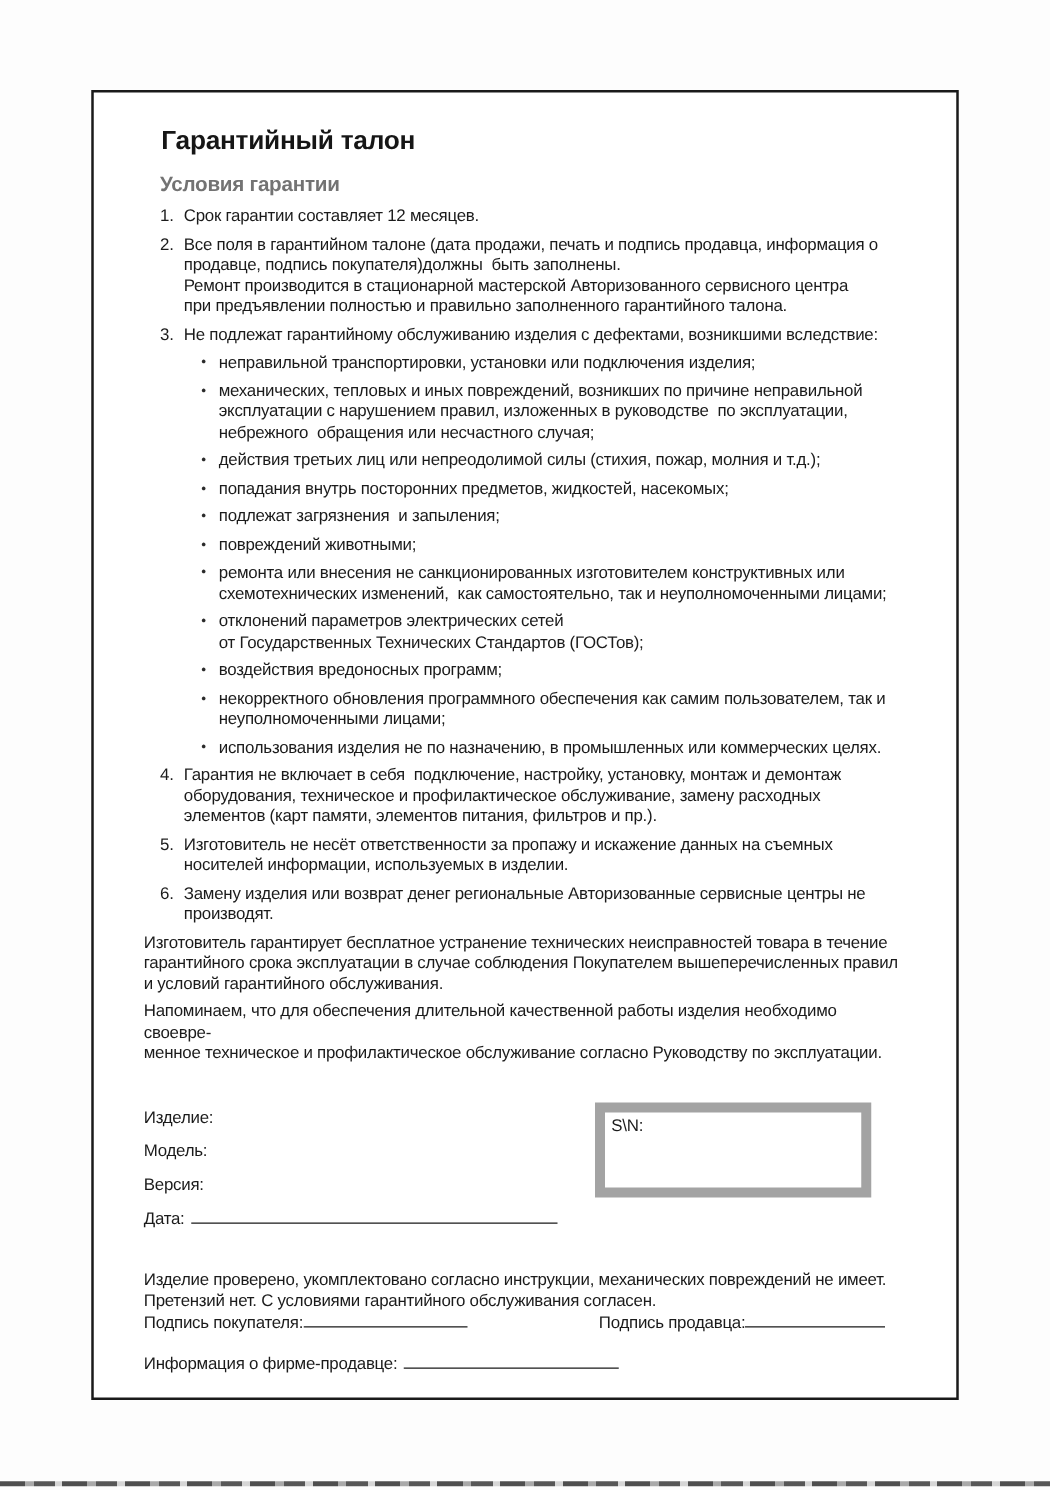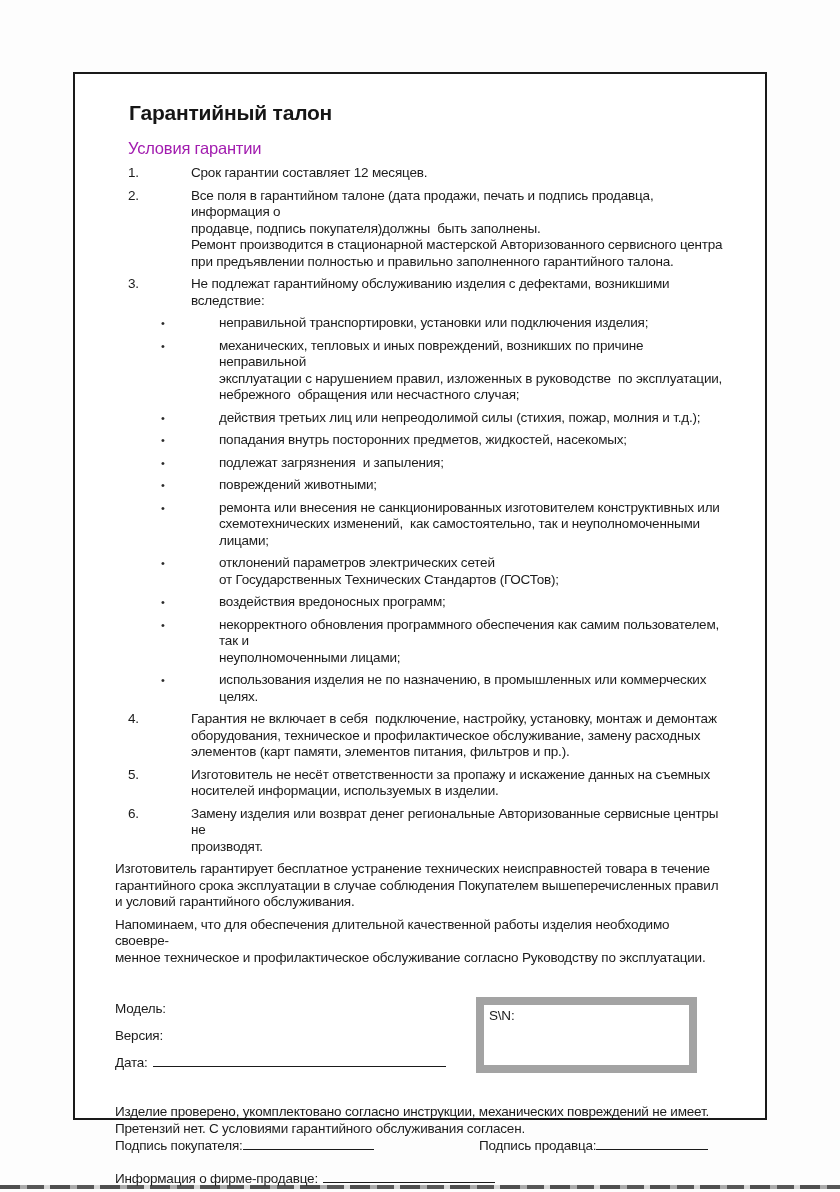--- a/index.html
+++ b/index.html
@@ -26,44 +26,43 @@
     font-size: 21px;
     font-weight: bold;
     letter-spacing: -0.2px;
     line-height: 26px;
     color: #161616;
   }
   .terms-heading {
     margin-left: 13px;
     margin-top: 12px;
     font-size: 16.5px;
-    font-weight: normal;
+    font-weight: bold;
     letter-spacing: -0.2px;
     line-height: 20px;
-    color: #a21caf;
+    color: #737373;
   }
 
   .terms { margin-left: 13px; margin-top: 7px; }
   .term { display: flex; align-items: flex-start; margin-bottom: 6px; }
   .term .marker {
     flex: 0 0 auto;
     width: 19px;
     font-size: 13.5px;
     line-height: 16.5px;
     letter-spacing: -0.2px;
   }
   .term.bullet { padding-left: 33px; }
   .term.bullet .marker { width: 14px; font-size: 11px; line-height: 16.5px; color: #2a2a2a; }
   .term .text {
     flex: 1 1 auto;
     font-size: 13.5px;
     line-height: 16.5px;
     letter-spacing: -0.2px;
     white-space: pre-wrap;
-    margin-left: 44px;
   }
 
   .notes { margin-top: 2px; }
   .notes .para {
     font-size: 13.5px;
     line-height: 16.5px;
     letter-spacing: -0.2px;
     white-space: pre-wrap;
     margin-top: 6px;
   }
@@ -215,20 +214,23 @@
     <div class="notes">
         <p class="para">Изготовитель гарантирует бесплатное устранение технических неисправностей товара в течение
 гарантийного срока эксплуатации в случае соблюдения Покупателем вышеперечисленных правил
 и условий гарантийного обслуживания.</p>
         <p class="para">Напоминаем, что для обеспечения длительной качественной работы изделия необходимо своевре-
 менное техническое и профилактическое обслуживание согласно Руководству по эксплуатации.</p>
       </div>
 
     <div class="product-form">
       <div class="form-row">
+        <span>Изделие:</span>
+      </div>
+      <div class="form-row">
         <span>Модель:</span>
       </div>
       <div class="form-row">
         <span>Версия:</span>
       </div>
       <div class="form-row">
         <span>Дата:</span><span class="blank-line date-line"></span>
       </div>
       <div class="sn-box">
         <span>S\N:</span>

